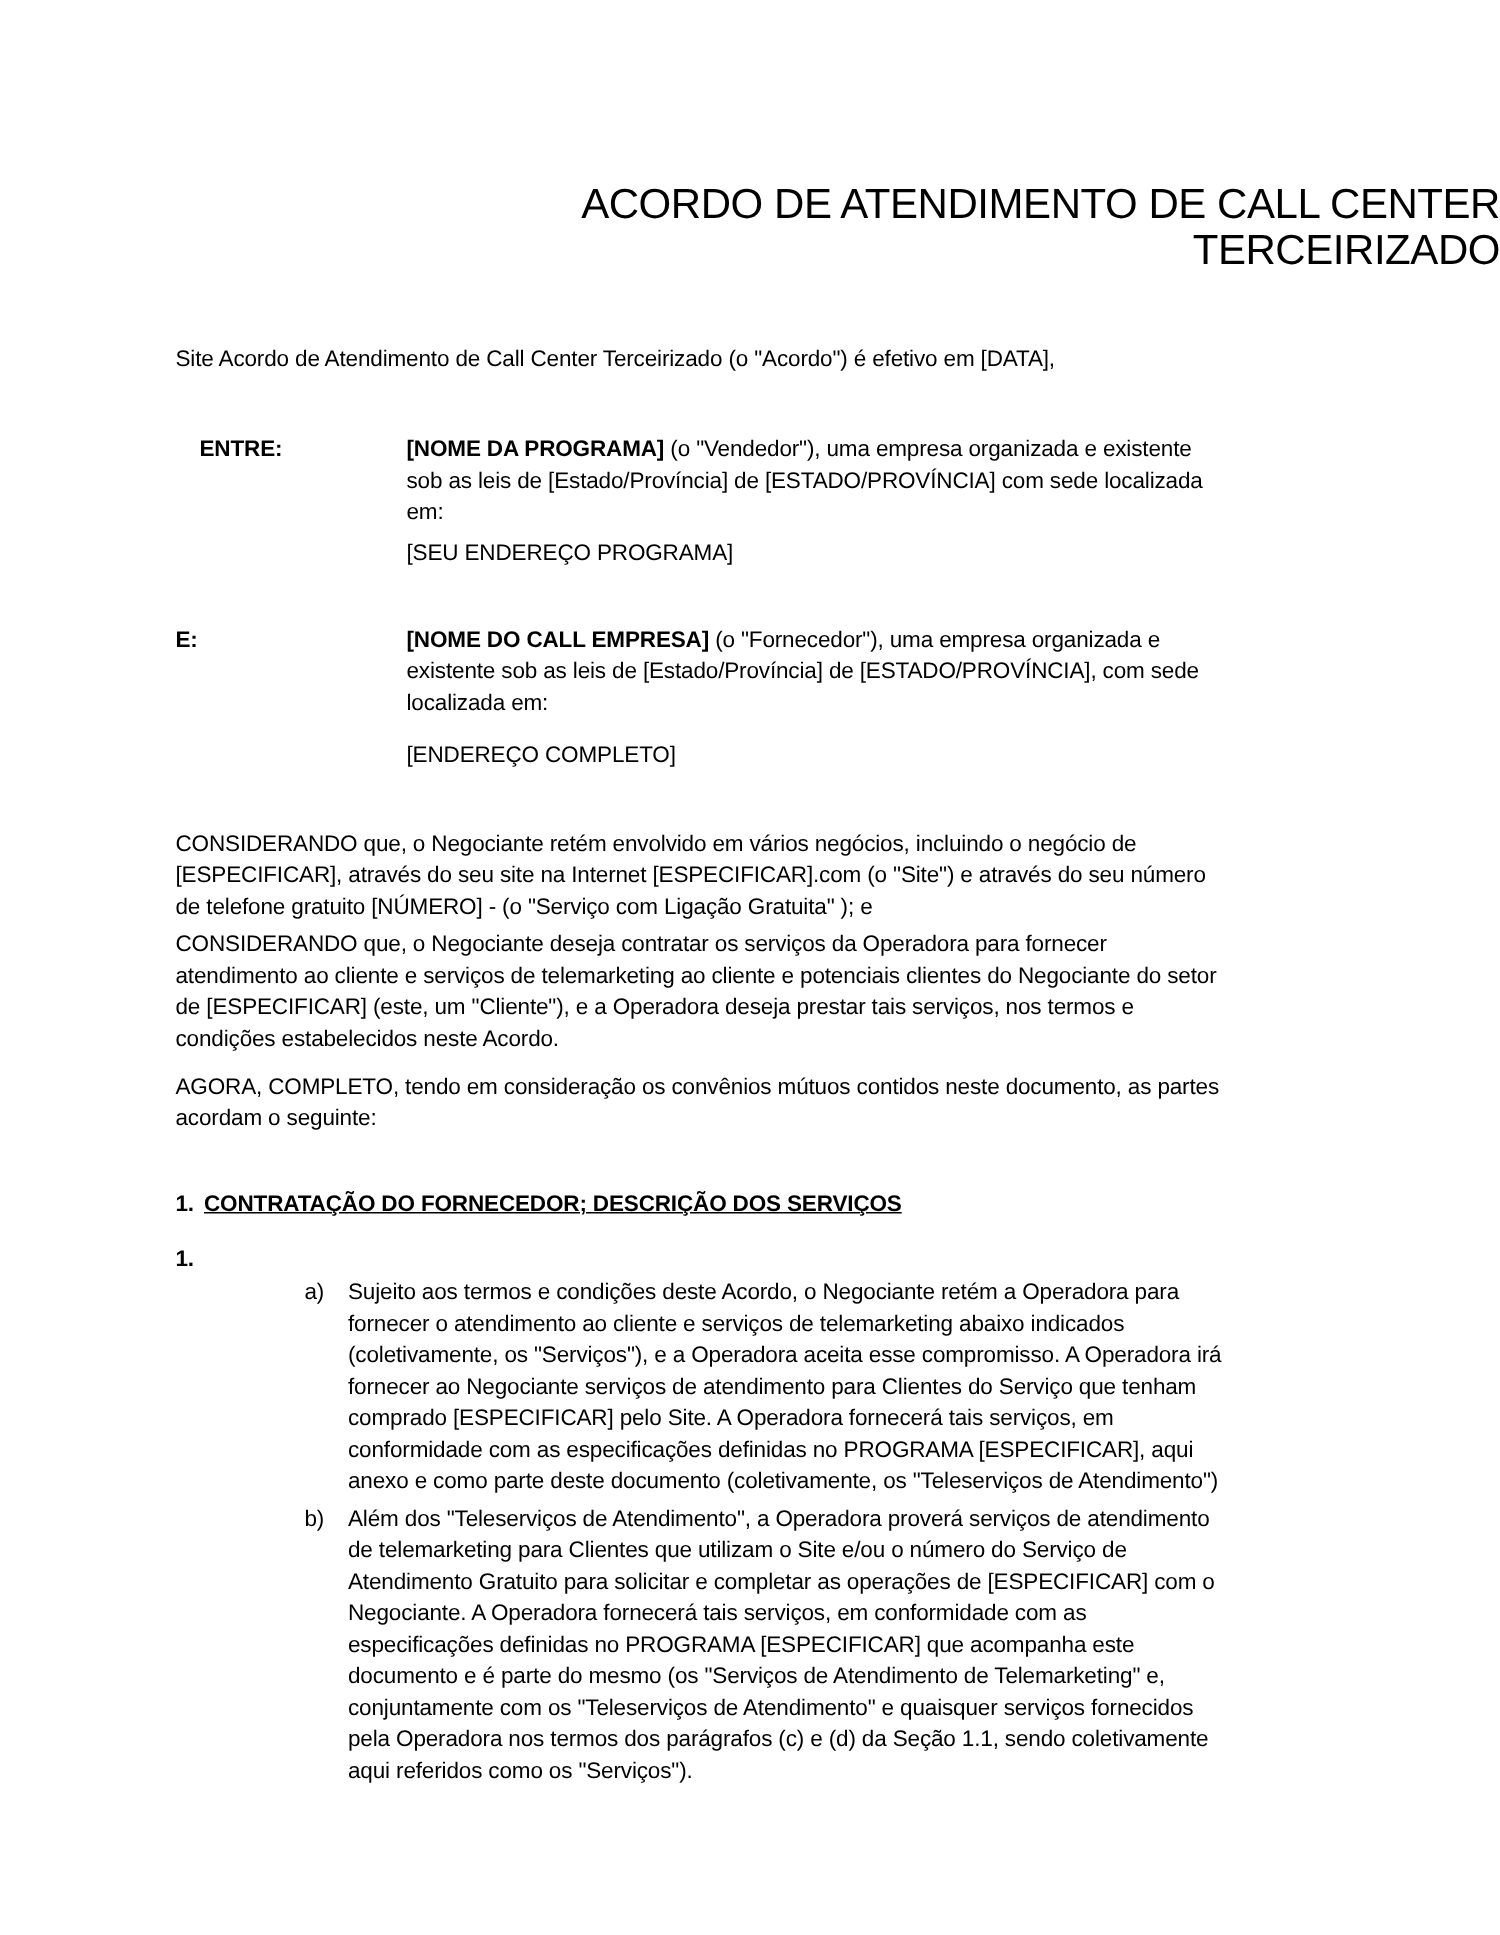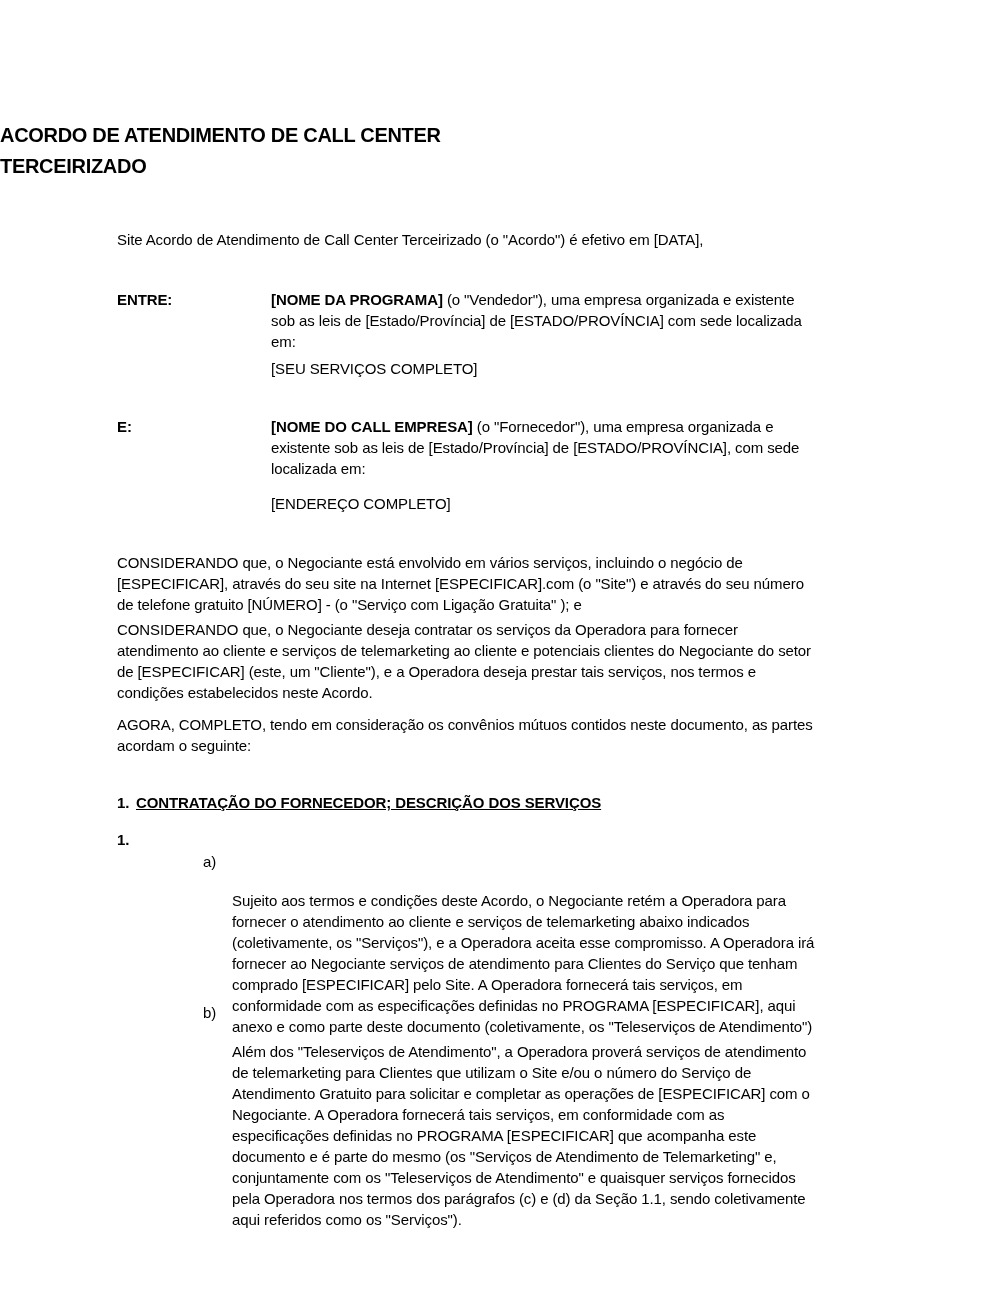--- a/index.html
+++ b/index.html
@@ -15,55 +15,55 @@
     letter-spacing: -0.1px;
   }
   .abs {
     position: absolute;
     white-space: pre-line;
   }
   .doc-title {
     left: 0;
     right: 0;
     top: 120px;
-    text-align: left;
-    font-weight: bold;
-    font-size: 20px;
+    text-align: right;
+    font-weight: normal;
+    font-size: 28px;
     line-height: 31px;
     letter-spacing: -0.3px;
   }
   .b { font-weight: bold; }
   .label-col { left: 117px; }
   .body-col  { left: 117px; }
   .ind-col   { left: 271px; }
   .num-col   { left: 117px; }
   .marker-col{ left: 203px; }
-  .item-col  { left: 232px; margin-top: 39px; }
+  .item-col  { left: 232px; }
 </style>
 </head>
 <body>
 
 <div class="abs doc-title">ACORDO DE ATENDIMENTO DE CALL CENTER
 TERCEIRIZADO</div>
 
 <div class="abs body-col" style="top:229px;">Site Acordo de Atendimento de Call Center Terceirizado (o "Acordo") é efetivo em [DATA],</div>
 
-<div class="abs label-col b" style="top:289px;">ENTRE:</div>
+<div class="abs label-col b" style="top:289px;margin-left:16px;">ENTRE:</div>
 <div class="abs ind-col" style="top:289px;"><span class="b">[NOME DA PROGRAMA]</span><span> (o "Vendedor"), uma empresa organizada e existente
 sob as leis de [Estado/Província] de [ESTADO/PROVÍNCIA] com sede localizada
 em:</span></div>
-<div class="abs ind-col" style="top:358px;">[SEU SERVIÇOS COMPLETO]</div>
+<div class="abs ind-col" style="top:358px;">[SEU ENDEREÇO PROGRAMA]</div>
 
 <div class="abs label-col b" style="top:416px;">E:</div>
 <div class="abs ind-col" style="top:416px;"><span class="b">[NOME DO CALL EMPRESA]</span><span> (o "Fornecedor"), uma empresa organizada e
 existente sob as leis de [Estado/Província] de [ESTADO/PROVÍNCIA], com sede
 localizada em:</span></div>
 <div class="abs ind-col" style="top:493px;">[ENDEREÇO COMPLETO]</div>
 
-<div class="abs body-col" style="top:552px;">CONSIDERANDO que, o Negociante está envolvido em vários serviços, incluindo o negócio de
+<div class="abs body-col" style="top:552px;">CONSIDERANDO que, o Negociante retém envolvido em vários negócios, incluindo o negócio de
 [ESPECIFICAR], através do seu site na Internet [ESPECIFICAR].com (o "Site") e através do seu número
 de telefone gratuito [NÚMERO] - (o "Serviço com Ligação Gratuita" ); e</div>
 <div class="abs body-col" style="top:619px;">CONSIDERANDO que, o Negociante deseja contratar os serviços da Operadora para fornecer
 atendimento ao cliente e serviços de telemarketing ao cliente e potenciais clientes do Negociante do setor
 de [ESPECIFICAR] (este, um "Cliente"), e a Operadora deseja prestar tais serviços, nos termos e
 condições estabelecidos neste Acordo.</div>
 <div class="abs body-col" style="top:714px;">AGORA, COMPLETO, tendo em consideração os convênios mútuos contidos neste documento, as partes
 acordam o seguinte:</div>
 
 <div class="abs num-col b" style="top:792px;">1.</div>

